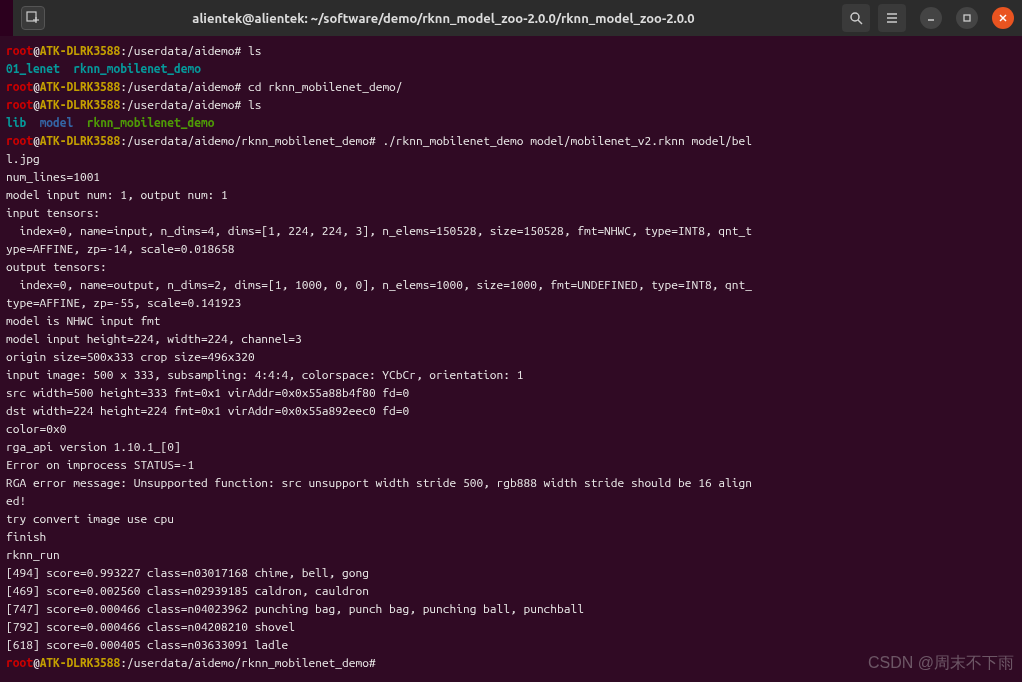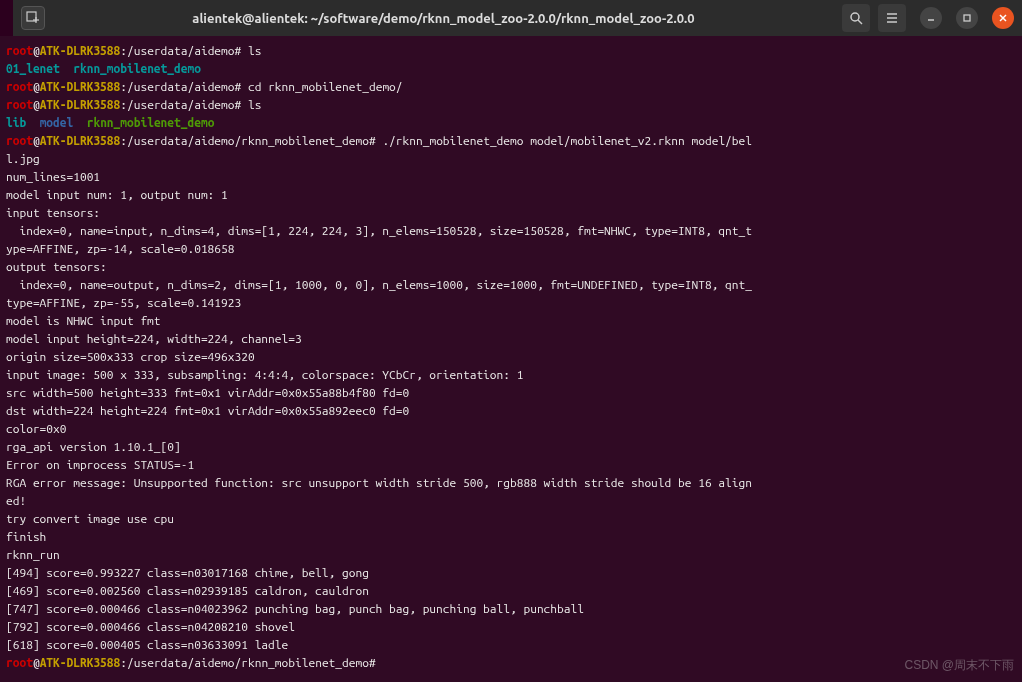--- a/index.html
+++ b/index.html
@@ -88,21 +88,21 @@
   .path { color: #eeeeec; }
   .cyan { color: #06989a; font-weight: bold; }
   .green { color: #4e9a06; font-weight: bold; }
   .blue { color: #3465a4; font-weight: bold; }
   .watermark {
     position: absolute;
     bottom: 8px;
     right: 8px;
     color: rgba(200,200,200,0.4);
     font-family: sans-serif;
-    font-size: 12px;
+    font-size: 16px;
     pointer-events: none;
   }
 </style>
 </head>
 <body>
 
 <div class="titlebar">
   <div class="tb-icon tb-tab-icon">
     <svg width="14" height="14" viewBox="0 0 14 14">
         <rect x="1" y="1" width="9" height="9" fill="none" stroke="#ccc" stroke-width="1.2"></rect>

